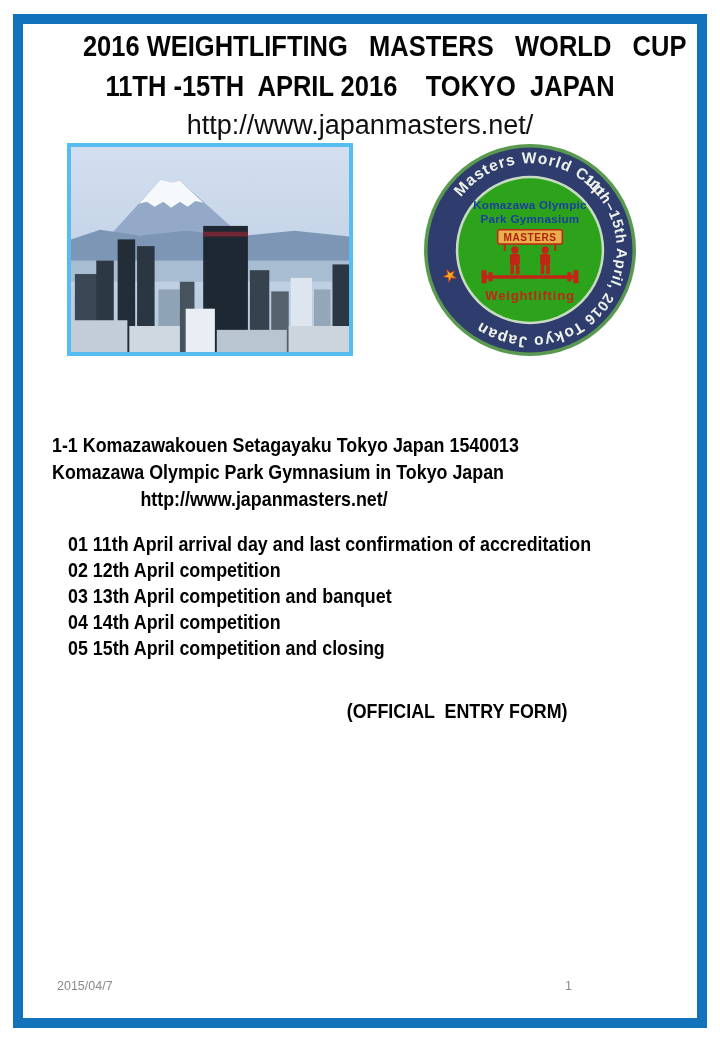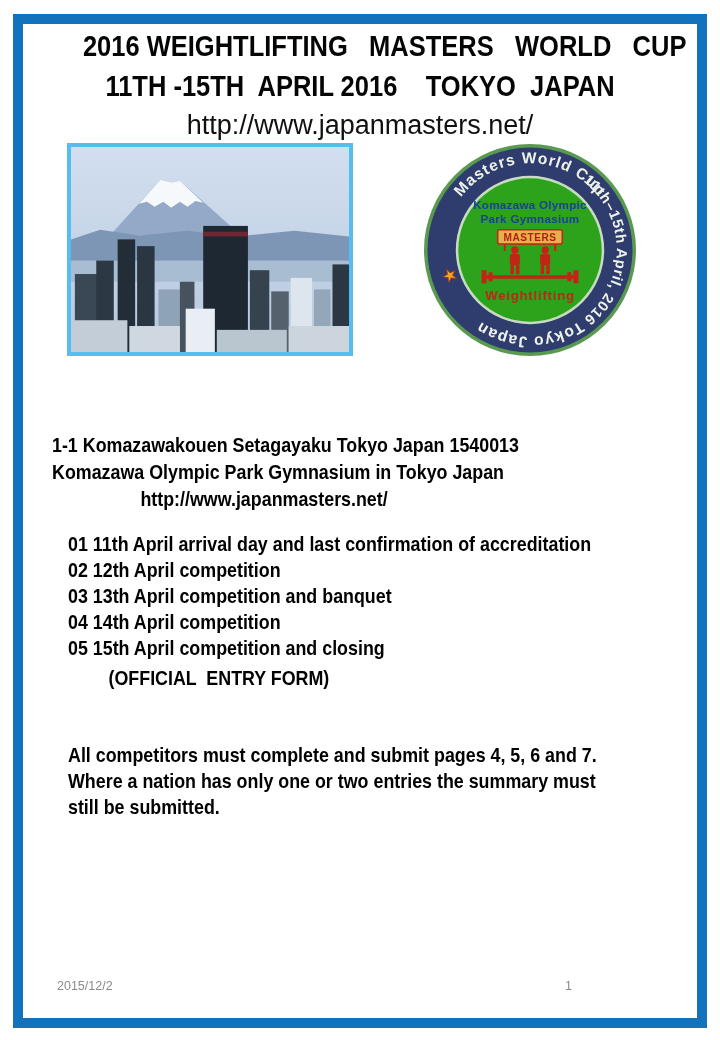--- a/index.html
+++ b/index.html
@@ -56,22 +56,22 @@
   .condensed { transform:scaleX(0.85); transform-origin:0 0; }
   .condensed-center { transform:scaleX(0.85); transform-origin:50% 0; }
 
   .venue   { position:absolute; left:52px; top:431px; width:640px; }
   .venue-url { text-indent:104px; }
 
   .schedule { position:absolute; left:68px; top:531px; width:660px; }
   .schedule .text-line { line-height:26px; }
 
   .entry-heading {
-    position:absolute; left:68px; top:664px; width:540px;
-    text-align:left;
+    position:absolute; left:68px; top:697px; width:540px;
+    text-align:right;
   }
 
   .note { position:absolute; left:68px; top:742px; width:650px; }
   .note .text-line { line-height:26px; }
 
   
   .footer-date { position:absolute; left:57px; top:979px; font-size:12.5px; color:#8A8A8A; }
   .footer-page { position:absolute; right:52px; top:979px; font-size:12.5px; color:#8A8A8A; }
 </style>
 </head>
@@ -182,22 +182,17 @@
     <div class="text-line condensed">02 12th April competition</div>
     <div class="text-line condensed">03 13th April competition and banquet</div>
     <div class="text-line condensed">04 14th April competition</div>
     <div class="text-line condensed">05 15th April competition and closing</div>
   </div>
 
   <div class="entry-heading">
     <div class="text-line condensed-center">(OFFICIAL  ENTRY FORM)</div>
   </div>
 
-  <div class="note">
-    <div class="text-line condensed">All competitors must complete and submit pages 4, 5, 6 and 7.</div>
-    <div class="text-line condensed">Where a nation has only one or two entries the summary must</div>
-    <div class="text-line condensed">still be submitted.</div>
-  </div>
 
-  <div class="footer-date">2015/12/2</div>
+  <div class="footer-date">2015/04/7</div>
   <div class="footer-page">1</div>
 
 </div>
 
 </body></html>

